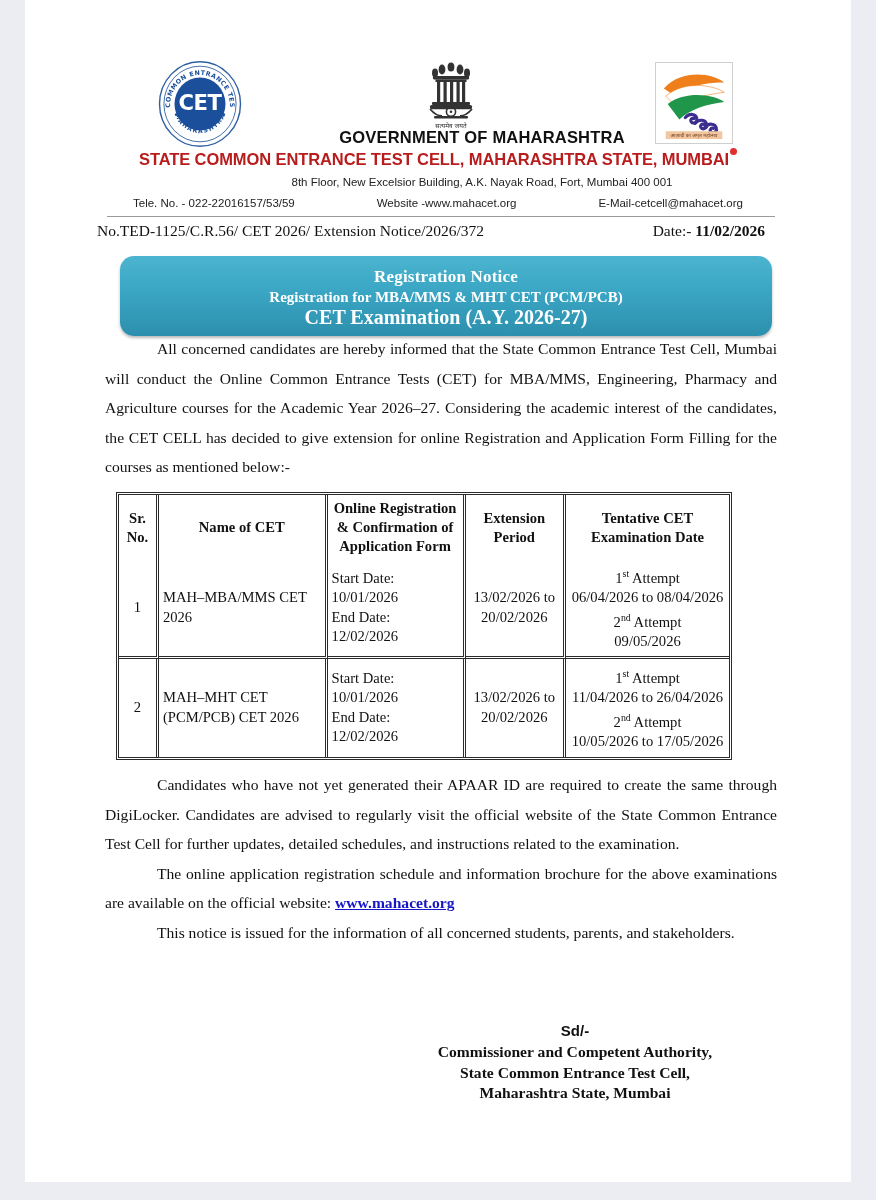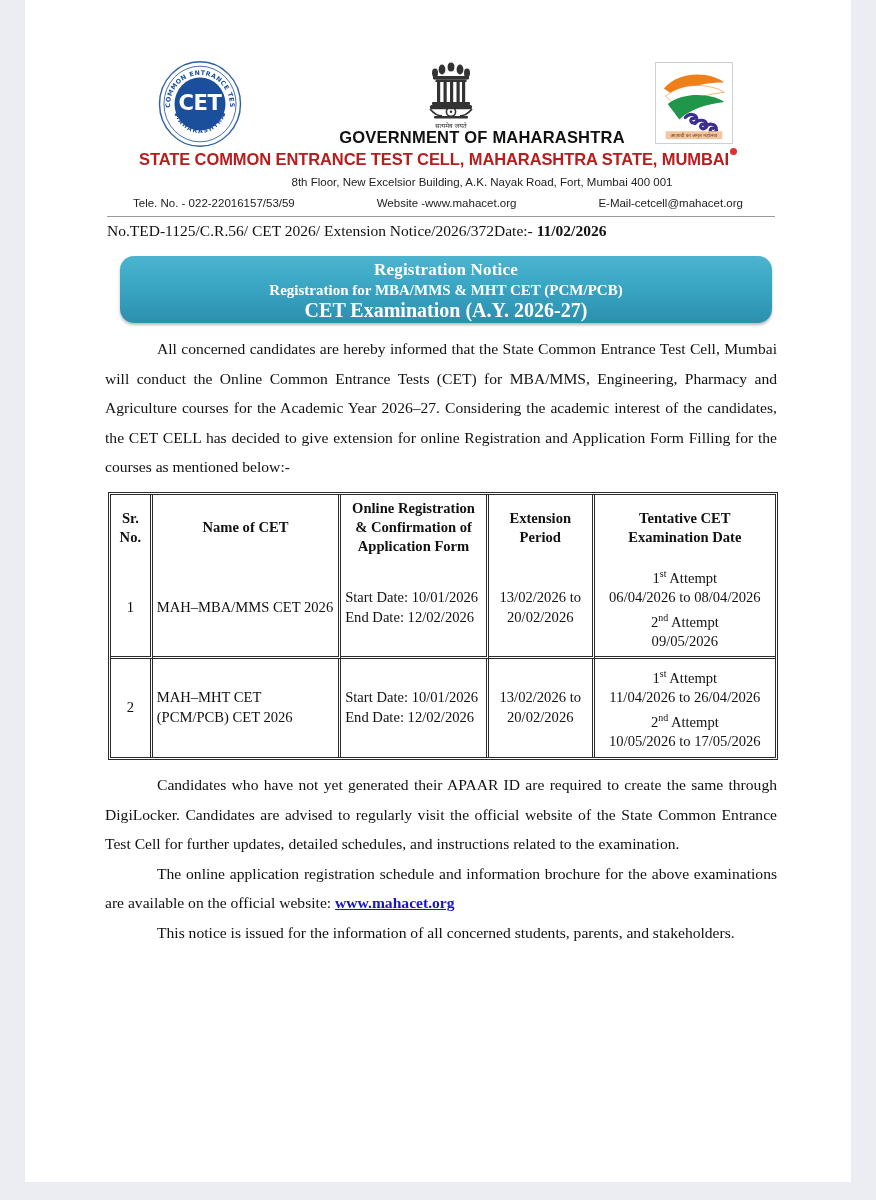--- a/index.html
+++ b/index.html
@@ -124,37 +124,37 @@
     left: 82px;
     top: 216px;
     width: 668px;
     height: 1px;
     background: #9b9b9b;
   }
 
   
   .refline {
     position: absolute;
-    left: 82px;
+    left: 72px;
     top: 222px;
     width: 668px;
     display: flex;
-    justify-content: flex-start;
+    justify-content: space-between;
     font-size: 15.5px;
     color: #111;
   }
   .refline .date b { font-weight: bold; }
 
   
   .banner {
     position: absolute;
     left: 95px;
     top: 256px;
     width: 652px;
-    height: 67px;
+    height: 80px;
     border-radius: 14px;
     background: linear-gradient(180deg, #4cb4cf 0%, #3aa6c4 45%, #2c8fae 100%);
     box-shadow: 0 2px 3px rgba(0,0,0,0.28);
     display: flex;
     flex-direction: column;
     align-items: center;
     justify-content: center;
     color: #ffffff;
     text-align: center;
     font-weight: bold;
@@ -181,23 +181,23 @@
   }
   .link {
     color: #1616c8;
     font-weight: bold;
     text-decoration: underline;
   }
 
   
   .tbl-wrap {
     position: absolute;
-    left: 83px;
+    left: 91px;
     top: 492px;
-    width: 670px;
+    width: 616px;
   }
   table.notice {
     border-collapse: separate;
     border-spacing: 0;
     width: 100%;
     border: 3px double #2b2b2b;
     font-size: 14.6px;
     color: #111;
     background: #fff;
   }
@@ -421,15 +421,21 @@
       </tbody>
     </table>
   </div>
 
   <div class="body-text" style="top:770px;">
     <p class="para">Candidates who have not yet generated their APAAR ID are required to create the same through DigiLocker. Candidates are advised to regularly visit the official website of the State Common Entrance Test Cell for further updates, detailed schedules, and instructions related to the examination.</p>
     <p class="para"><span>The online application registration schedule and information brochure for the above examinations are available on the official website: </span><a class="link" href="#">www.mahacet.org</a></p>
     <p class="para">This notice is issued for the information of all concerned students, parents, and stakeholders.</p>
   </div>
 
+  <div class="signature">
+    <div class="sd">Sd/-</div>
+    <div class="ln">Commissioner and Competent Authority,</div>
+    <div class="ln">State Common Entrance Test Cell,</div>
+    <div class="ln">Maharashtra State, Mumbai</div>
+  </div>
 
 </div>
 </div>
 
 </body></html>

